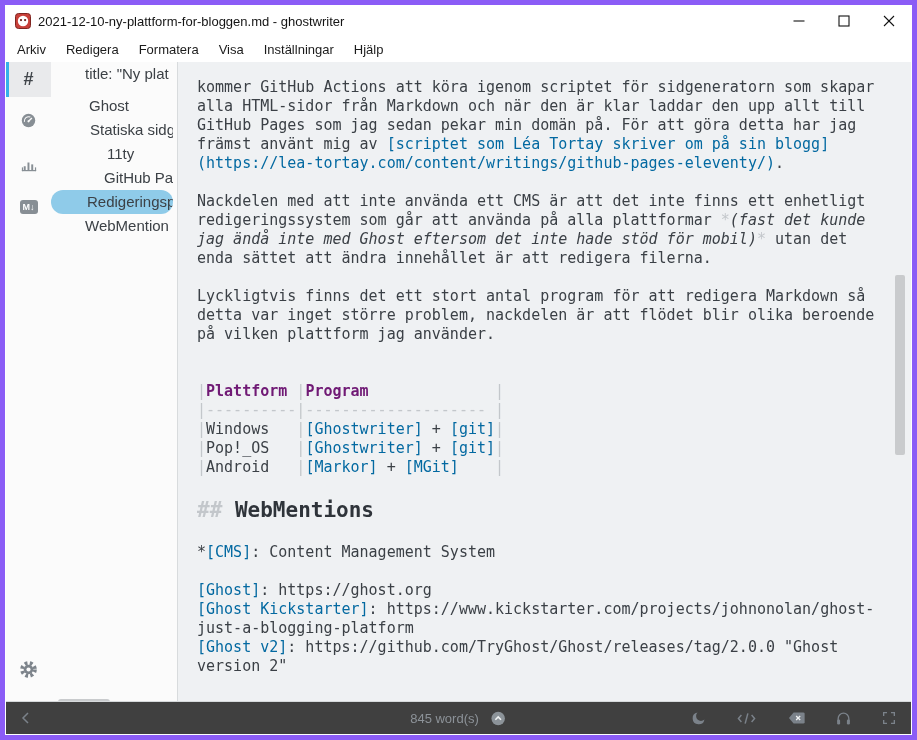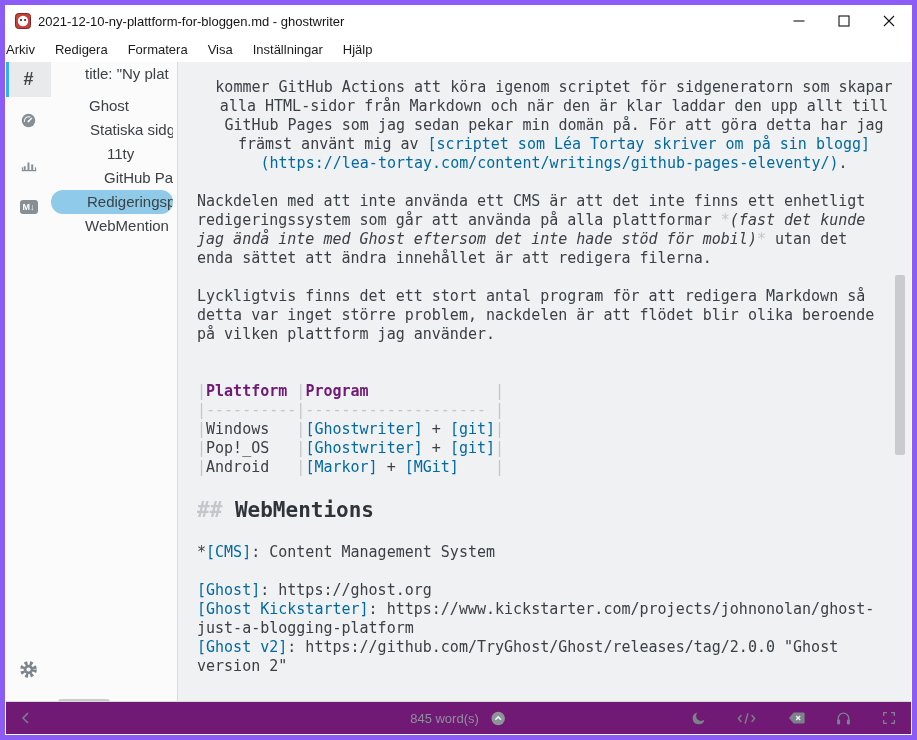--- a/index.html
+++ b/index.html
@@ -4,53 +4,53 @@
 <style>
   html,body{margin:0;padding:0;width:917px;height:740px;overflow:hidden;font-family:"Liberation Sans",sans-serif;}
   .window{position:absolute;inset:0;width:917px;height:740px;box-sizing:border-box;border:5px solid #8b5cf6;background:#ffffff;}
   
   .titlebar{position:absolute;left:1px;top:1px;right:1px;height:30px;background:#ffffff;display:flex;align-items:center;}
   .app-icon{margin-left:9px;width:16px;height:16px;flex:0 0 auto;}
   .title-text{margin-left:7px;font-size:13px;color:#141414;white-space:nowrap;}
   .win-controls{margin-left:auto;display:flex;height:30px;}
   .win-btn{width:45px;height:30px;display:flex;align-items:center;justify-content:center;background:transparent;border:none;padding:0;}
   
-  .menubar{position:absolute;left:1px;top:31px;right:1px;height:26px;background:#ffffff;display:flex;align-items:center;}
+  .menubar{position:absolute;left:1px;top:31px;right:1px;height:26px;background:#ffffff;display:flex;align-items:center;padding-left:11px;}
   .menu-item{font-size:13px;color:#1b1b1b;padding:4px 10px;white-space:nowrap;}
   .menu-item:first-child{padding-left:0;}
   
   .main{position:absolute;left:1px;top:57px;right:1px;bottom:33px;background:#fbfbfb;}
   .iconbar{position:absolute;left:0;top:0;width:45px;bottom:0;background:#fbfbfb;}
   .side-tab{position:absolute;left:0;width:45px;height:35px;display:flex;align-items:center;justify-content:center;color:#878e94;}
   .side-tab.active{background:#e9eaec;color:#3a3f44;}
   .side-tab.active::before{content:"";position:absolute;left:0;top:0;bottom:0;width:3px;background:#35b1e9;}
   .hash-glyph{font-size:18px;font-weight:bold;color:#41464b;}
   .md-badge{background:#878e94;color:#ffffff;font-size:9px;font-weight:bold;border-radius:3px;padding:2px 3px;letter-spacing:0px;}
   .gear-btn{position:absolute;left:0;width:45px;height:30px;bottom:18px;display:flex;align-items:center;justify-content:center;color:#7d848b;background:transparent;border:none;}
   
   .outline{position:absolute;left:45px;top:0;width:125px;bottom:0;background:#fbfbfb;overflow:hidden;}
   .outline-row{height:24px;line-height:24px;font-size:15px;color:#3c4146;white-space:nowrap;overflow:hidden;margin-right:3px;}
   .outline-row.selected{background:#8fcbe9;border-radius:12px;}
   .outline-hscroll{position:absolute;left:7px;top:637px;width:52px;height:6px;border-radius:3px;background:#c9cbcd;}
   
   .editor{position:absolute;left:171px;top:0;right:0;bottom:0;background:#eff1f3;border-left:1px solid #d8dbdd;overflow:hidden;}
   .editor-content{padding:16px 0 0 19px;font-family:"DejaVu Sans Mono","Liberation Mono",monospace;font-size:15px;line-height:19px;color:#3b4046;}
   .blk{margin-top:19px;}
-  .blk:first-child{margin-top:0;text-align:center;}
+  .blk:first-child{margin-top:0;}
   .b-table{margin-top:38px;}
   .line{white-space:pre;}
   .b-h2 .line{line-height:28px;font-size:21px;font-weight:bold;}
   .sg-l{color:#0369a1;}
   .sg-m{color:#c3c7cb;}
   .sg-b{font-weight:bold;color:#701a75;}
   .sg-i{font-style:italic;}
   .sg-h{color:#2f343a;}
   .editor-vscroll{position:absolute;right:6px;top:213px;width:10px;height:180px;border-radius:2px;background:#c9cbcd;}
   
-  .statusbar{position:absolute;left:1px;right:1px;bottom:1px;height:32px;background:#701a75;border-top:1px solid #d6d9db;}
+  .statusbar{position:absolute;left:1px;right:1px;bottom:1px;height:32px;background:#404040;border-top:1px solid #d6d9db;}
   .sb-left{position:absolute;left:12px;top:0;height:32px;display:flex;align-items:center;color:#6e757c;background:transparent;border:none;}
   .sb-center{position:absolute;left:50%;top:0;transform:translateX(-50%);height:32px;display:flex;align-items:center;gap:11px;}
   .word-count{font-size:13px;color:#8c9298;white-space:nowrap;}
   .sb-right{position:absolute;right:14px;top:0;height:32px;display:flex;align-items:center;gap:29px;color:#7b828a;}
   .sb-icon{background:transparent;border:none;padding:0;color:#7b828a;display:flex;align-items:center;justify-content:center;}
 </style>
 </head>
 <body>
 
 <div class="window">

